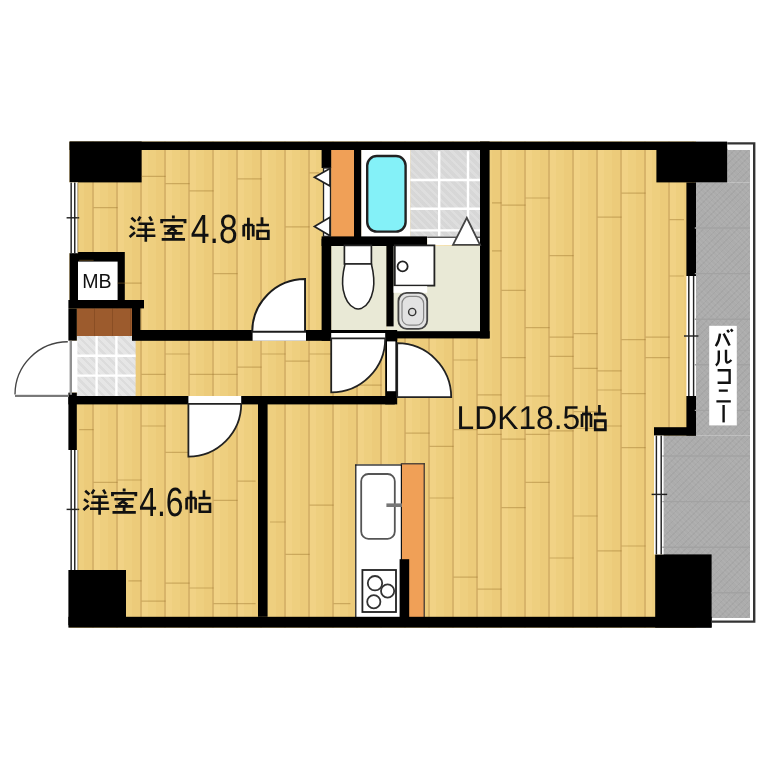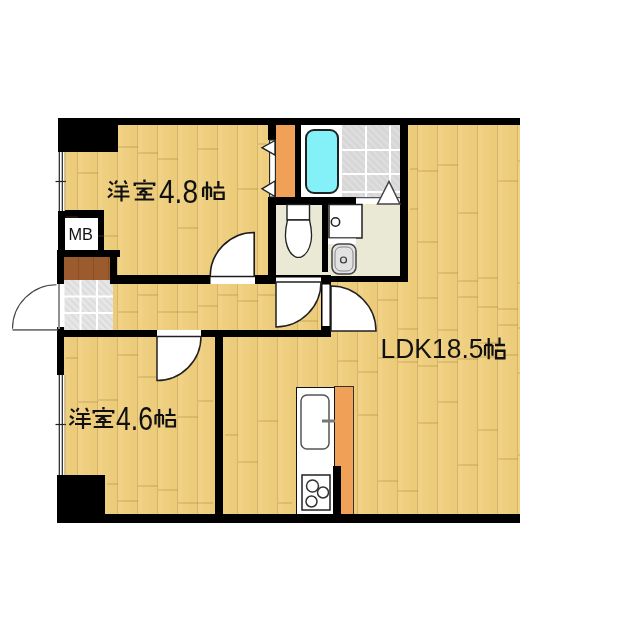--- a/index.html
+++ b/index.html
@@ -1,16 +1,16 @@
 <!DOCTYPE html>
 <html><head>
 <meta charset="utf-8">
 <style>
 html,body{margin:0;padding:0;background:#fff;}
-#plan{position:relative;width:520px;height:640px;background:#fff;overflow:hidden;
+#plan{position:relative;width:640px;height:640px;background:#fff;overflow:hidden;
   font-family:"Liberation Sans", sans-serif;}
 .abs{position:absolute;}
 .wall{position:absolute;background:#000;}
 .wood{background:
   repeating-linear-gradient(90deg, #F1D285 0 5px, #EECF7F 5px 12px, #ECCB7A 12px 19px, #D8B46A 19px 20px),
   #EFD081;}
 .gray{background:
   repeating-linear-gradient(45deg, rgba(255,255,255,0.05) 0 1px, rgba(0,0,0,0) 1px 3px),
   repeating-linear-gradient(135deg, rgba(0,0,0,0.045) 0 1px, rgba(0,0,0,0) 1px 4px),
   #ACACAC;}

